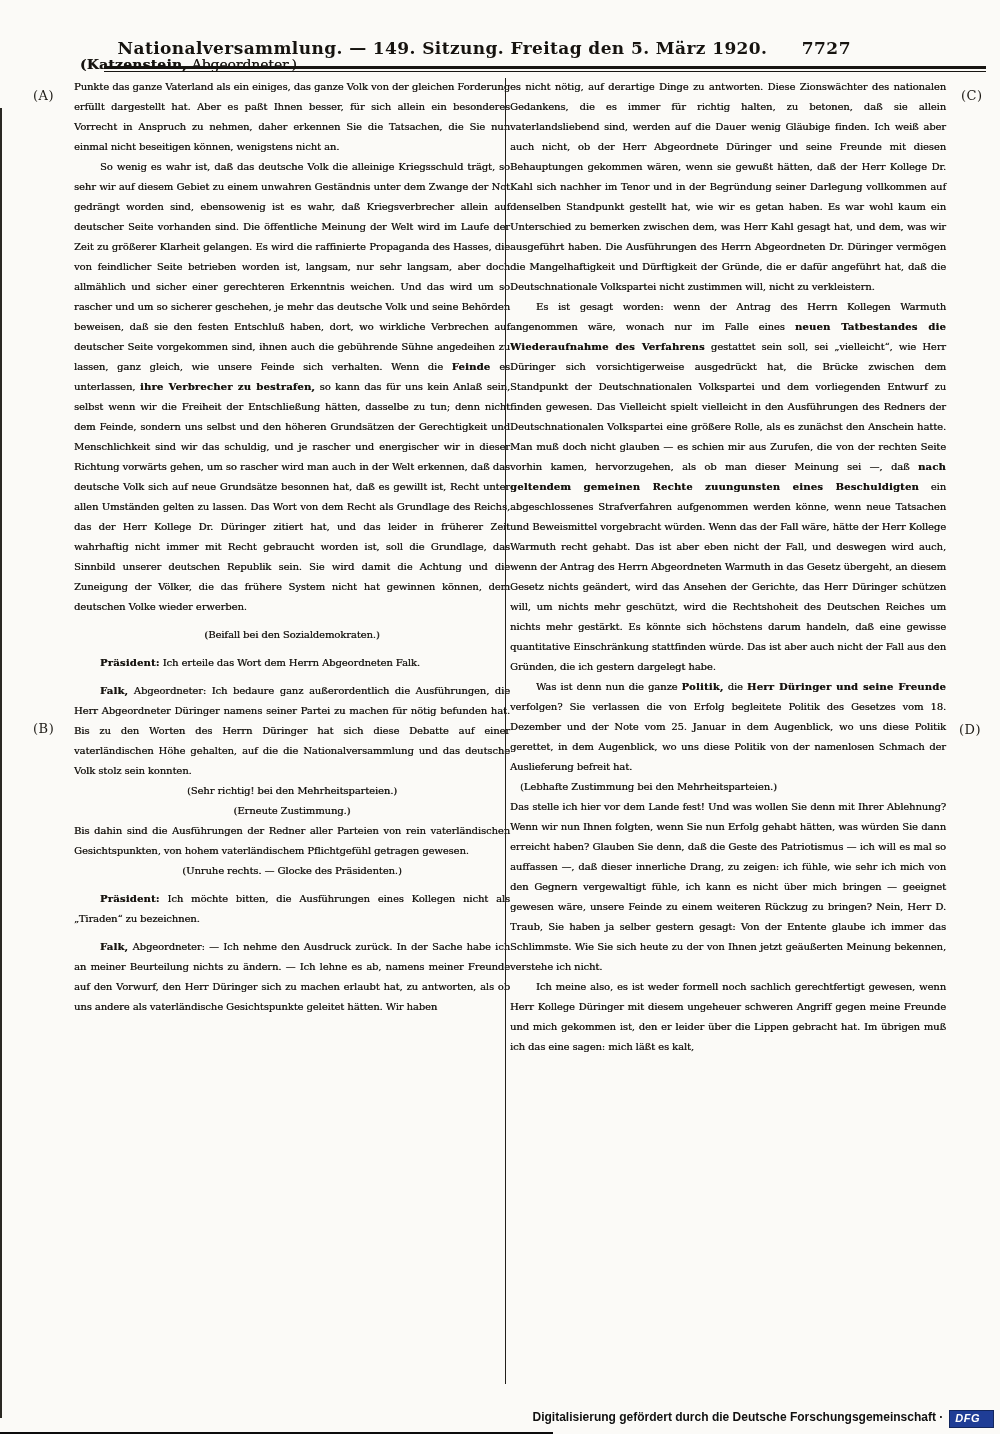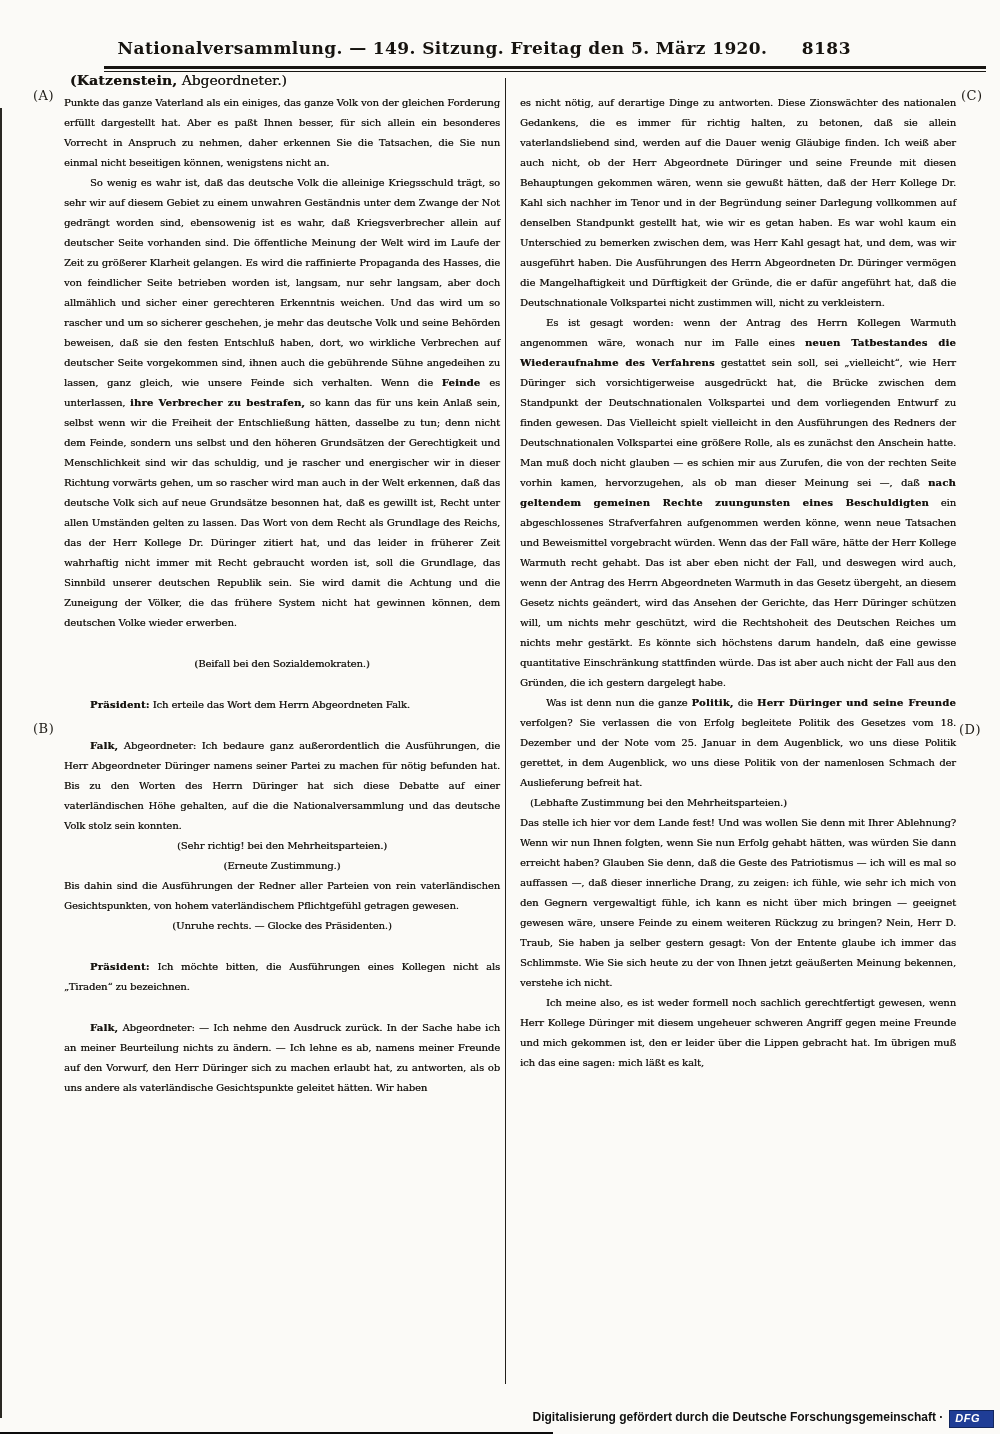--- a/index.html
+++ b/index.html
@@ -21,41 +21,41 @@
   .page-number{
     position:absolute;right:34px;top:0;
     font-size:17px;font-weight:bold;letter-spacing:.5px;
   }
   .double-rule{position:absolute;top:66px;left:104px;width:882px;height:7px;}
   .double-rule .r1{height:3px;background:#171512;}
   .double-rule .r2{margin-top:2px;height:1px;background:#171512;}
 
   
   .content{
-    position:absolute;top:72px;left:64px;width:892px;
-    display:flex;justify-content:space-between;
+    position:absolute;top:56px;left:64px;width:892px;
+    display:flex;justify-content:center;
     text-shadow:0.3px 0 0 rgba(22,19,15,.75);
   }
   .col{width:436px;}
   .col.right{padding-top:21px;}
   .divider{position:absolute;left:505px;top:78px;width:1px;height:1306px;background:#23201c;}
 
   .speaker-note{font-size:13.8px;line-height:17px;margin:0 0 4px 6px;}
   .speaker-note b{letter-spacing:.3px;}
 
   .para{
     margin:0;
     font-size:10px;line-height:20px;
     text-align:justify;
     letter-spacing:-0.1px;
   }
   .para.indent{text-indent:26px;}
   .para.note{text-indent:10px;}
   .para.center{text-align:center;text-indent:0;}
-  .para.gap{margin-top:21px;}
+  .para.gap{margin-top:8px;}
   .para b{font-weight:bold;letter-spacing:.2px;}
 
   
   .marker{
     position:absolute;
     font-size:13px;letter-spacing:.5px;color:#1c1914;
   }
   .marker.a{left:33px;top:88px;}
   .marker.b{left:33px;top:721px;}
   .marker.c{left:961px;top:88px;}
@@ -79,21 +79,21 @@
     border:1px solid #12265e;
   }
 </style>
 </head>
 <body>
 
 <div class="page">
 
   <div class="header">
     <span class="header-center">Nationalversammlung. — 149. Sitzung.  Freitag den 5. März 1920.</span>
-    <span class="page-number">8183</span>
+    <span class="page-number">7727</span>
   </div>
 
   <div class="double-rule">
     <div class="r1"></div>
       <div class="r2"></div>
   </div>
 
   <span class="marker a">(A)</span>
   <span class="marker b">(B)</span>
   <span class="marker c">(C)</span>

